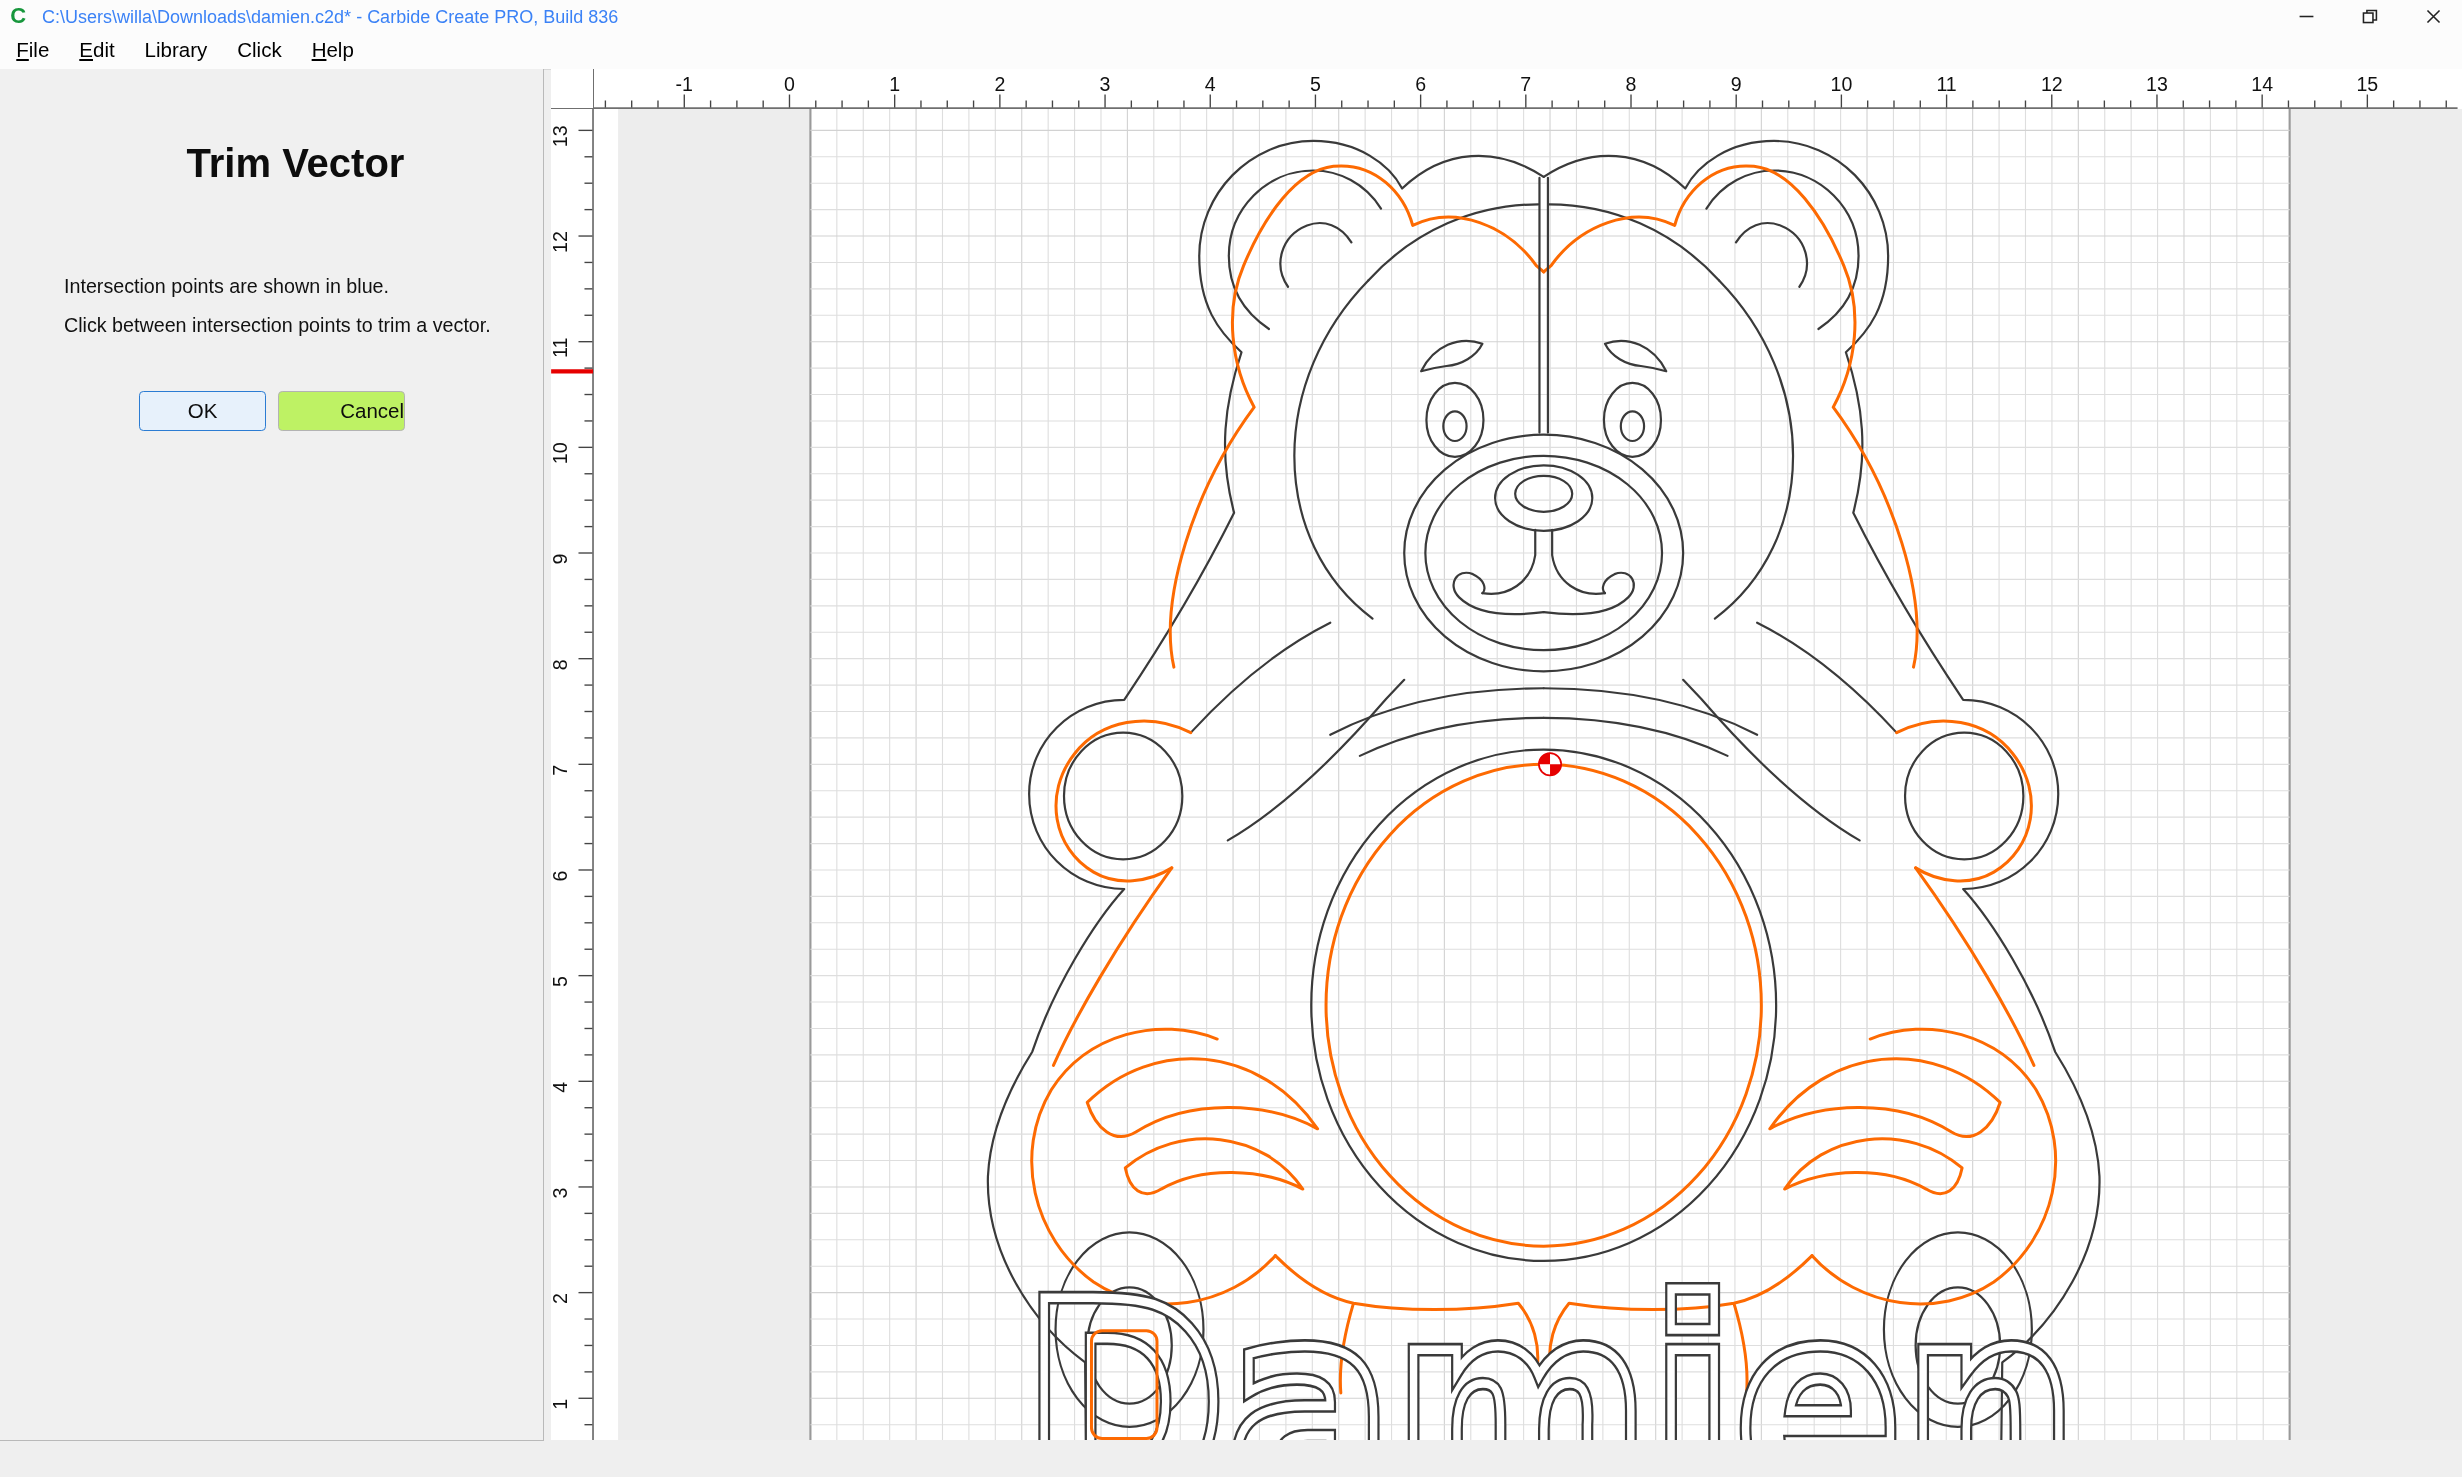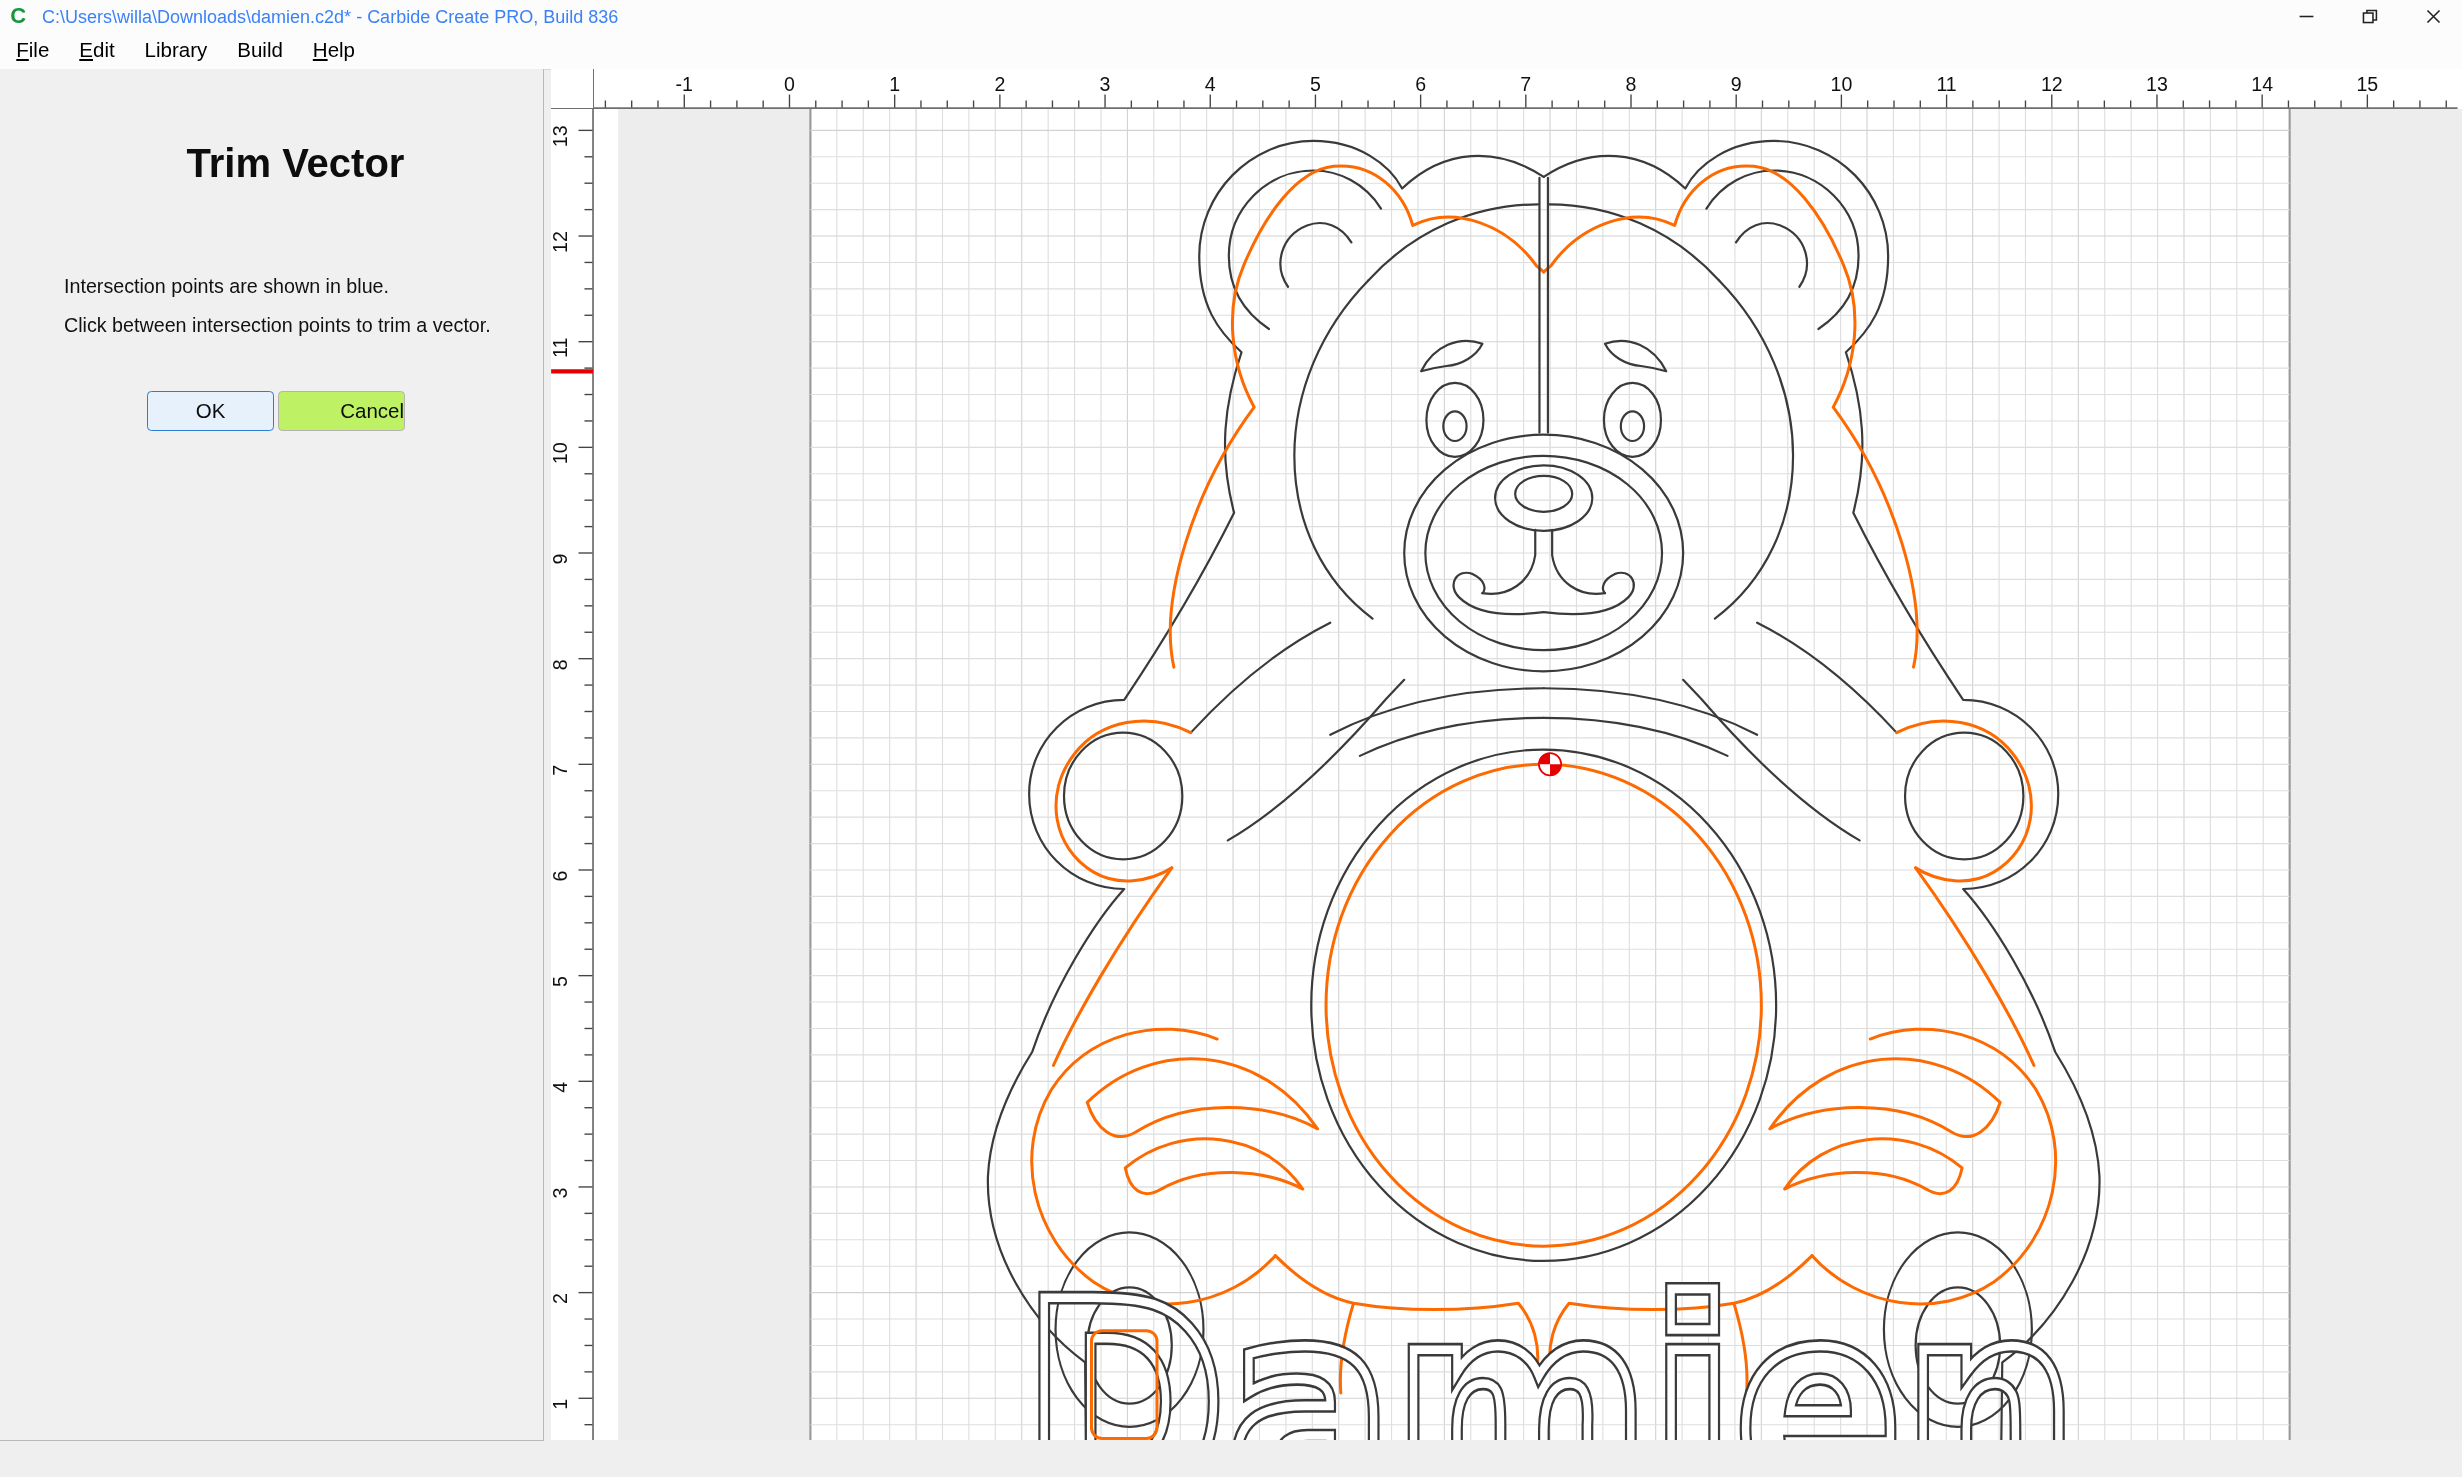--- a/index.html
+++ b/index.html
@@ -21,21 +21,21 @@
   .menu-item u{text-decoration:underline;}
 
   
   #leftpanel{position:absolute;left:0;top:69px;width:544px;height:1372px;background:#f0f0f0;
     border-right:1.7px solid #b9b9b9;border-bottom:1.7px solid #b9b9b9;box-sizing:border-box;padding-left:48px;}
   #panel-title{margin:0;text-align:center;margin-top:72px;font-size:40px;font-weight:bold;color:#0d0d0d;}
   .instr{font-size:19.7px;margin:16px;color:#111;}
   #instr1{margin-top:89px;} #instr2{margin-top:15.4px;}
   .pbtn{position:absolute;top:322px;width:127px;height:40px;font-size:20.5px;text-align:center;
     line-height:38px;border-radius:4.3px;box-sizing:border-box;color:#0d0d0d;}
-  #ok-btn{left:139px;background:#e7f1fb;border:1.7px solid #2b7cd3;margin-left:8px;}
+  #ok-btn{left:139px;background:#e7f1fb;border:1.7px solid #2b7cd3;}
   #cancel-btn{left:278px;background:#bef264;border:1.7px solid #b3b3b3;text-align:right;}
 
   
   #hruler{position:absolute;left:551px;top:69px;background:#ffffff;}
   #vruler{position:absolute;left:551px;top:109px;background:#ffffff;}
   #corner{position:absolute;left:551px;top:69px;width:43px;height:40px;background:#ffffff;
     border-right:1.7px solid #6f6f6f;border-bottom:1.7px solid #6f6f6f;box-sizing:border-box;}
   #canvas{position:absolute;left:594px;top:109px;width:1868px;height:1331px;background:#ffffff;overflow:hidden;padding-left:24px;}
   .ruler-num{font-family:"Liberation Sans",sans-serif;font-size:23px;fill:#111;}
 </style>
@@ -58,21 +58,21 @@
         <path d="M8 7 L8 4 L19 4 L19 15 L15 15" fill="none" stroke="#222" stroke-width="1.8"></path>
       </svg>
     </div>
     <div class="winbtn" id="btn-close">
       <svg width="19" height="19" viewBox="0 0 22 22">
         <path d="M4 4 L18 18 M18 4 L4 18" stroke="#222" stroke-width="1.8"></path>
       </svg>
     </div>
   </div>
 
-  <div id="menubar"><div class="menu-item"><u>F</u>ile</div><div class="menu-item"><u>E</u>dit</div><div class="menu-item">Library</div><div class="menu-item">Build</div><div class="menu-item"><u>H</u>elp</div></div>
+  <div id="menubar"><div class="menu-item"><u>F</u>ile</div><div class="menu-item"><u>E</u>dit</div><div class="menu-item">Library</div><div class="menu-item">Click</div><div class="menu-item"><u>H</u>elp</div></div>
 
   <div id="leftpanel">
     <h1 id="panel-title">Trim Vector</h1>
     <p class="instr" id="instr1">Intersection points are shown in blue.</p>
     <p class="instr" id="instr2">Click between intersection points to trim a vector.</p>
     <div class="pbtn" id="ok-btn">OK</div>
     <div class="pbtn" id="cancel-btn">Cancel</div>
   </div>
 
   <svg id="hruler" width="1911" height="40" viewBox="0 0 2235 47">

